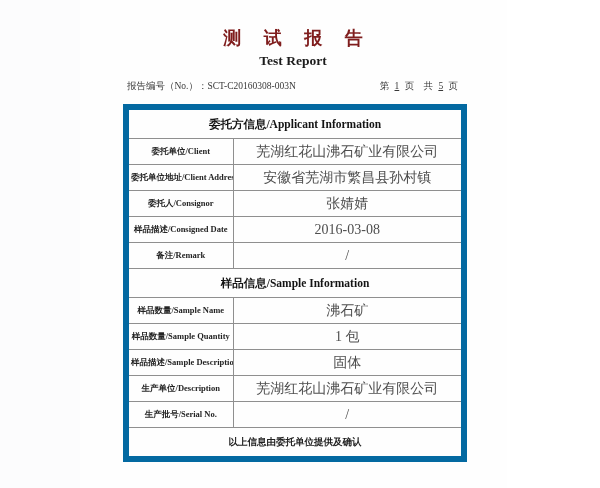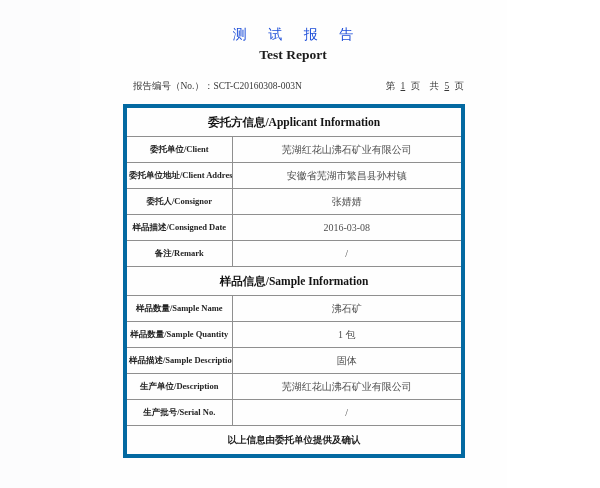--- a/index.html
+++ b/index.html
@@ -19,55 +19,55 @@
   .scan-edge-right {
     position: absolute; left: 507px; top: 0; width: 93px; height: 488px;
     background: #ffffff;
   }
   .doc-header {
     position: absolute; left: 123px; top: 0; width: 340px;
     text-align: center;
   }
   .title-cn {
     margin-top: 26px;
-    font-size: 14px;
-    font-weight: normal;
+    font-size: 18px;
+    font-weight: bold;
     letter-spacing: 9px;
     text-indent: 9px;
-    color: #1d4ed8;
+    color: #7f1d1d;
     white-space: nowrap;
   }
   .title-en {
     margin-top: 3px;
     font-size: 13.5px;
     font-weight: bold;
     color: #1c1c1c;
   }
   .meta-row {
-    position: absolute; left: 133px; top: 80px; width: 331px;
+    position: absolute; left: 127px; top: 80px; width: 331px;
     display: flex;
     justify-content: space-between;
     align-items: baseline;
     font-size: 9.5px;
     color: #383838;
     white-space: nowrap;
   }
   .page-info span { display: inline-block; }
   .pg-num {
     text-decoration: underline;
     padding: 0 1px;
     margin: 0 2px;
   }
   .pg-gap { margin-left: 7px; }
   .report-table {
     position: absolute; left: 123px; top: 104px;
     width: 340px;
     border-collapse: collapse;
     table-layout: fixed;
-    border: 4px solid #0369a1;
+    border: 6px solid #0369a1;
   }
   .report-table td {
     border: 1px solid #8f8f8f;
     padding: 0 2px;
     vertical-align: middle;
   }
   tr.section-row td {
     height: 28px;
     font-size: 11.5px;
     font-weight: bold;
@@ -77,21 +77,21 @@
   tr.data-row td { height: 25px; }
   td.cell-label {
     font-size: 8.5px;
     font-weight: bold;
     text-align: center;
     color: #242424;
     white-space: nowrap;
     overflow: hidden;
   }
   td.cell-value {
-    font-size: 10px;
+    font-size: 14px;
     text-align: center;
     color: #4e4e4e;
     white-space: nowrap;
   }
   tr.note-row td {
     height: 28px;
     font-size: 9.5px;
     font-weight: bold;
     text-align: center;
     color: #202020;

